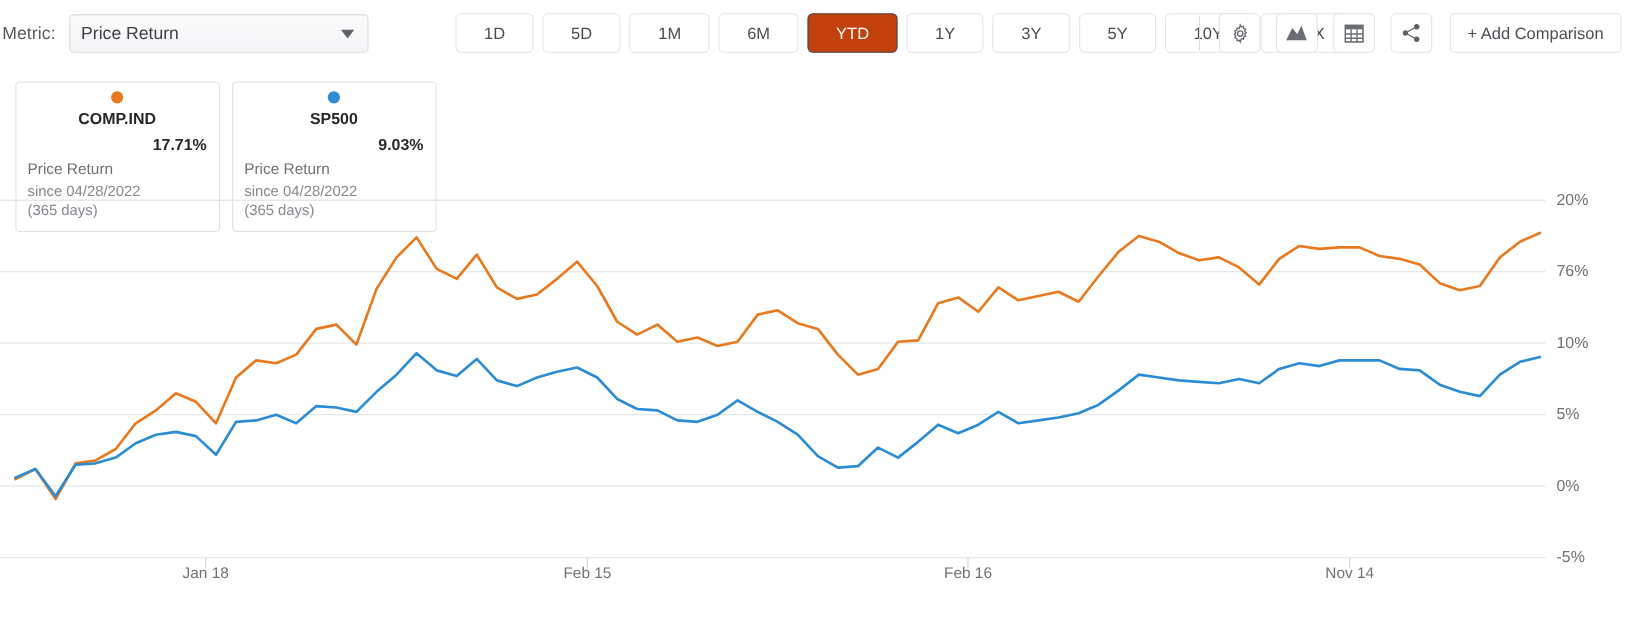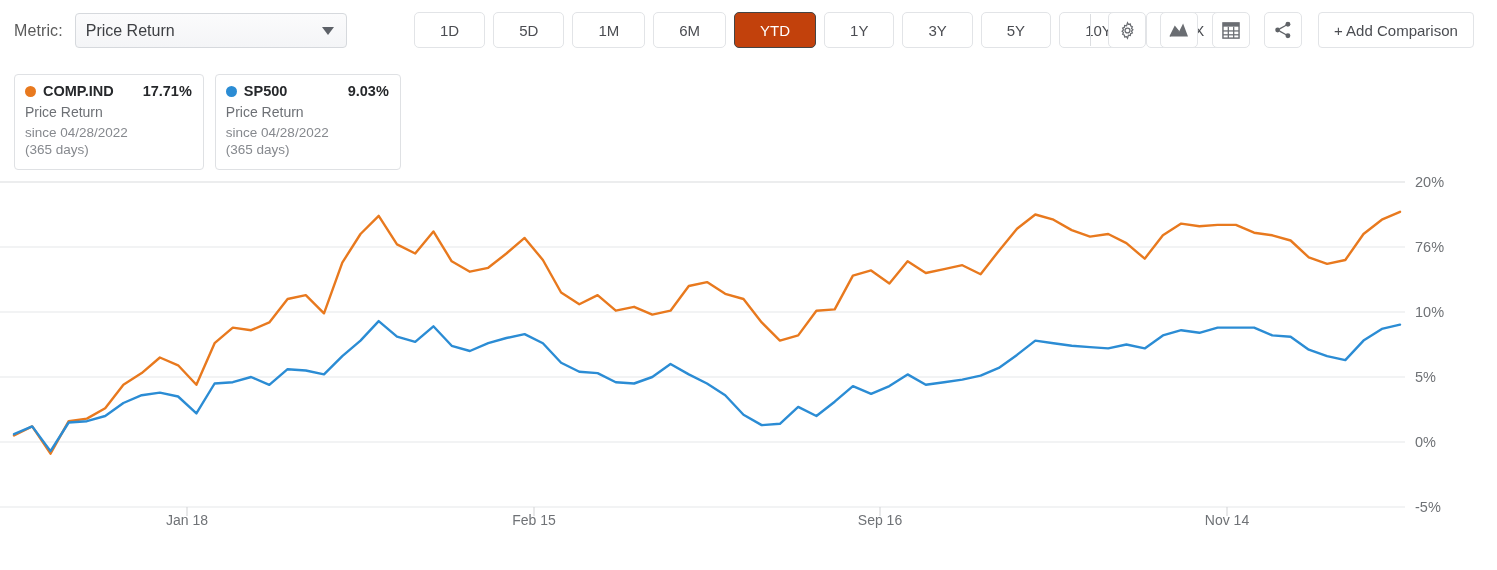--- a/index.html
+++ b/index.html
@@ -10,21 +10,21 @@
     font-family: "Liberation Sans", sans-serif;
     overflow: hidden;
   }
   #root { position: relative; width: 1497px; height: 570px; }
 
   
   .toolbar {
     position: absolute; left: 0; top: 0; width: 1497px; height: 60px;
   }
   .metric-group {
-    position: absolute; left: 14px; top: 13px;
+    position: absolute; left: 2px; top: 13px;
     display: flex; align-items: center; gap: 12px;
   }
   .metric-label {
     font-size: 16px; color: #5a5a5a; letter-spacing: .1px;
   }
   .metric-select {
     position: relative;
     width: 272px; height: 35px;
     background: linear-gradient(#fbfbfc, #f4f5f7);
     border: 1px solid #d6d9dd;
@@ -96,21 +96,21 @@
   
   .legend { position: absolute; left: 14px; top: 74px; display: flex; gap: 11px; }
   .legend-card {
     border: 1px solid #dfe1e4;
     border-radius: 4px;
     background: #fff;
     padding: 8px 11px 10px 10px;
     min-width: 186px;
     cursor: pointer;
   }
-  .legend-top { display: flex; align-items: center; gap: 7px; }
+  .legend-top { display: flex; align-items: center; gap: 7px; flex-direction: column; }
   .legend-dot { width: 11px; height: 11px; border-radius: 50%; flex: 0 0 auto; }
   .legend-ticker { font-size: 14.5px; font-weight: bold; color: #26282b; }
   .legend-pct { font-size: 14.5px; font-weight: bold; color: #26282b; margin-left: auto; padding-left: 22px; }
   .legend-metric { font-size: 14px; color: #6d7075; margin-top: 5px; }
   .legend-since { font-size: 13.5px; color: #86898e; margin-top: 4px; line-height: 1.28; }
 
   
   .chart-area { position: absolute; left: 0; top: 165px; width: 1497px; height: 360px; }
   .y-labels { position: absolute; left: 1415px; top: 165px; width: 82px; height: 360px; }
   .y-label {
@@ -245,17 +245,17 @@
       <div class="y-label" style="top: 17px;">20%</div>
       <div class="y-label" style="top: 82px;">76%</div>
       <div class="y-label" style="top: 147px;">10%</div>
       <div class="y-label" style="top: 212px;">5%</div>
       <div class="y-label" style="top: 277px;">0%</div>
       <div class="y-label" style="top: 342px;">-5%</div>
     </div>
   <div class="x-labels" id="x-labels">
       <div class="x-label" style="left: 187px;">Jan 18</div>
       <div class="x-label" style="left: 534px;">Feb 15</div>
-      <div class="x-label" style="left: 880px;">Sep 16</div>
+      <div class="x-label" style="left: 880px;">Feb 16</div>
       <div class="x-label" style="left: 1227px;">Nov 14</div>
     </div>
 
 </div>
 
 </body></html>

